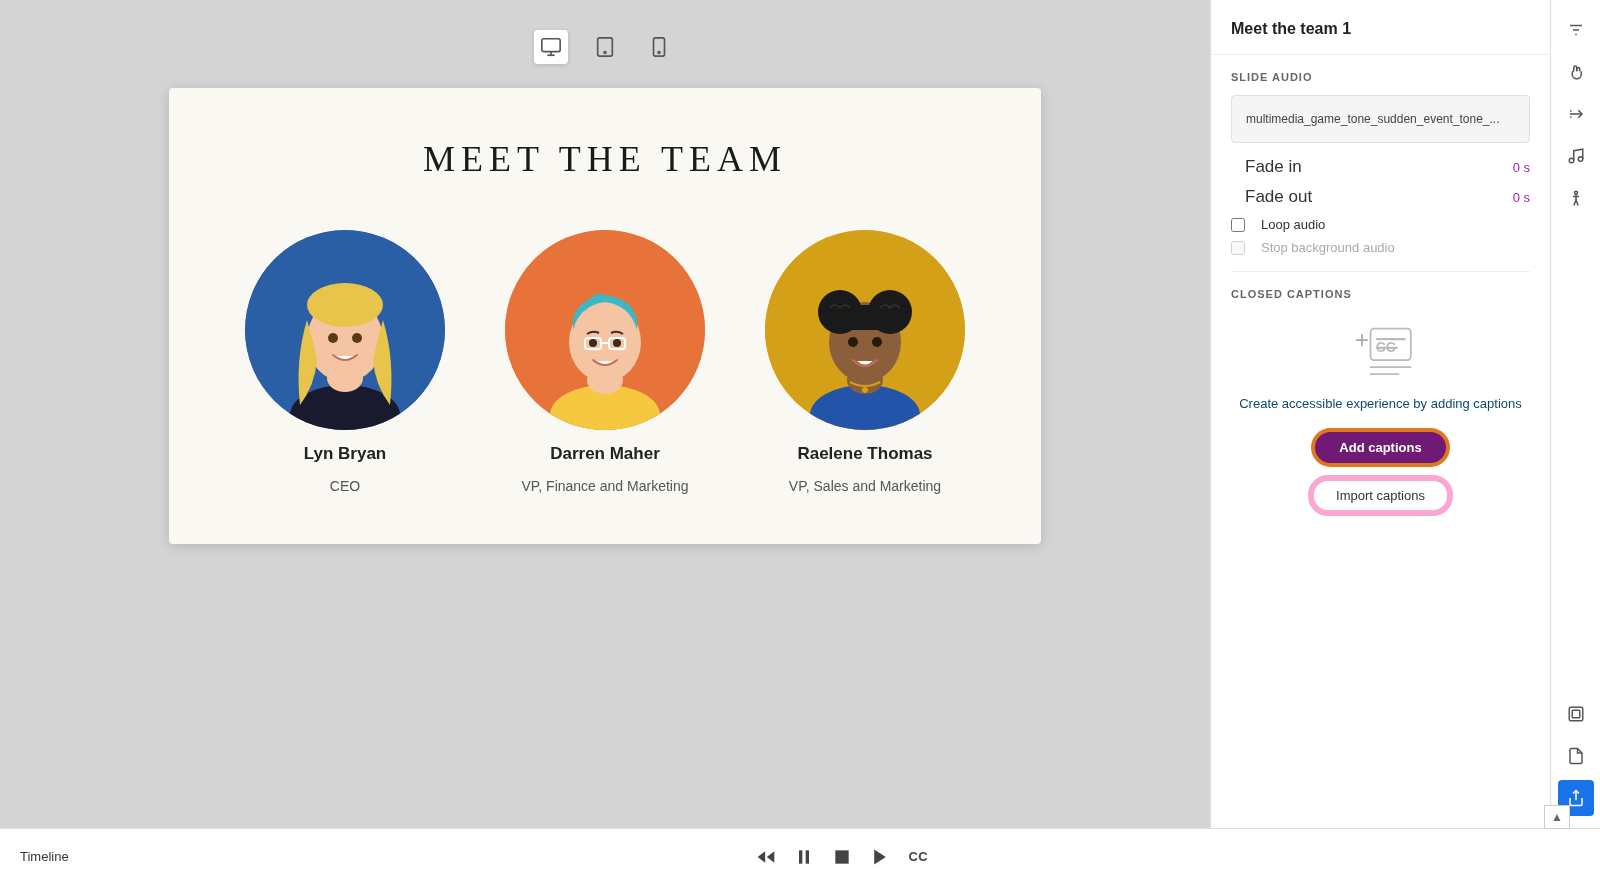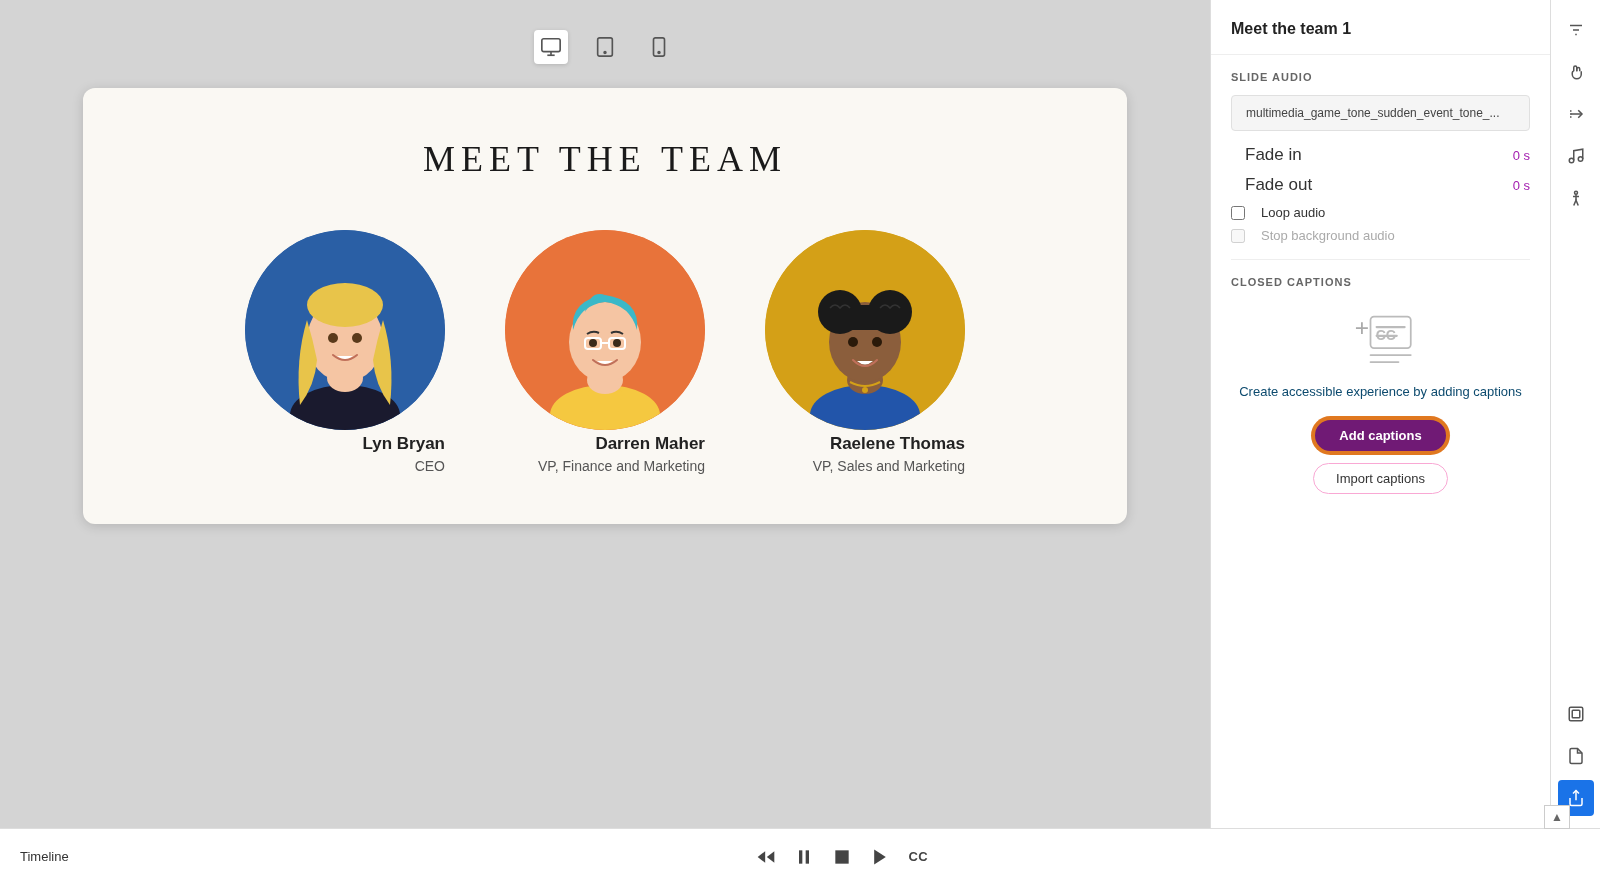--- a/index.html
+++ b/index.html
@@ -54,22 +54,22 @@
       box-shadow: 0 1px 4px rgba(0,0,0,0.15);
     }
     .device-btn svg {
       width: 22px;
       height: 22px;
     }
 
     
     .slide-canvas {
       background: #faf8f3;
-      width: 1044px;
-      border-radius: 12px;
+      width: 872px;
+      border-radius: 4px;
       box-shadow: 0 2px 12px rgba(0,0,0,0.15);
       padding: 50px 60px 50px 60px;
       display: flex;
       flex-direction: column;
       align-items: center;
     }
 
     .slide-title {
       font-family: Georgia, serif;
       font-size: 36px;
@@ -83,22 +83,22 @@
     .team-members {
       display: flex;
       gap: 60px;
       align-items: flex-start;
       justify-content: center;
     }
 
     .member {
       display: flex;
       flex-direction: column;
-      align-items: flex-end;
-      gap: 4px;
+      align-items: center;
+      gap: 14px;
     }
 
     .member-avatar {
       width: 200px;
       height: 200px;
       border-radius: 50%;
       overflow: hidden;
       position: relative;
     }
 
@@ -233,21 +233,21 @@
       letter-spacing: 1px;
       color: #666;
       text-transform: uppercase;
       margin-bottom: 12px;
     }
 
     .audio-file-row {
       background: #f5f5f5;
       border: 1px solid #e0e0e0;
       border-radius: 4px;
-      padding: 10px 14px;
+      padding: 16px 14px;
       font-size: 12px;
       color: #444;
       margin-bottom: 14px;
     }
 
     .property-row {
       display: flex;
       justify-content: space-between;
       align-items: center;
       margin-bottom: 10px;
@@ -327,21 +327,21 @@
       font-weight: 600;
       cursor: pointer;
       display: block;
       margin: 0 auto 10px auto;
       box-shadow: 0 0 0 2px #e07820;
     }
 
     .btn-import-captions {
       background: white;
       color: #333;
-      border: 1px solid #f9a8d4;
+      border: 6px solid #f9a8d4;
       border-radius: 20px;
       padding: 7px 22px;
       font-size: 13px;
       cursor: pointer;
       display: block;
       margin: 0 auto;
     }
 
     
     .icons-rail {

